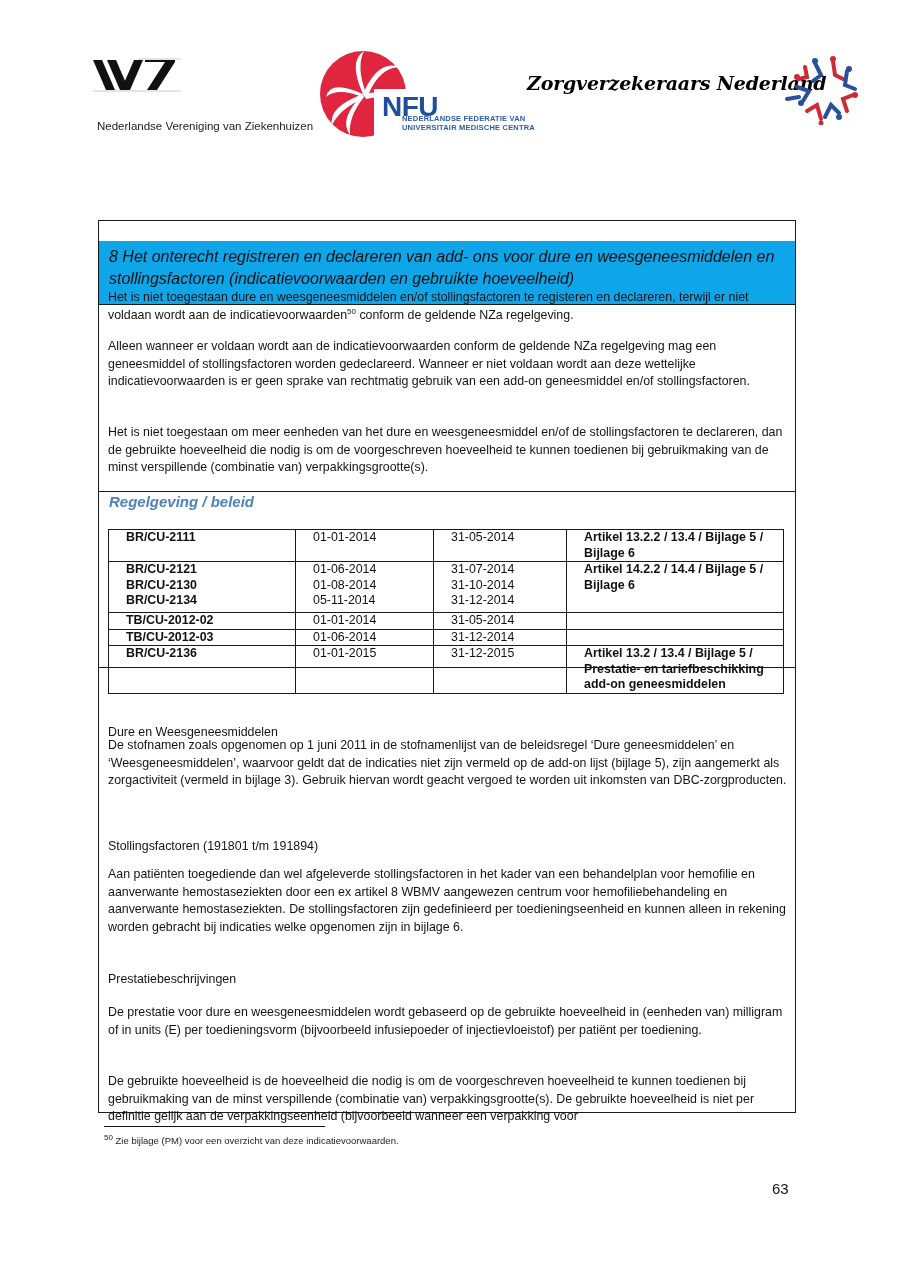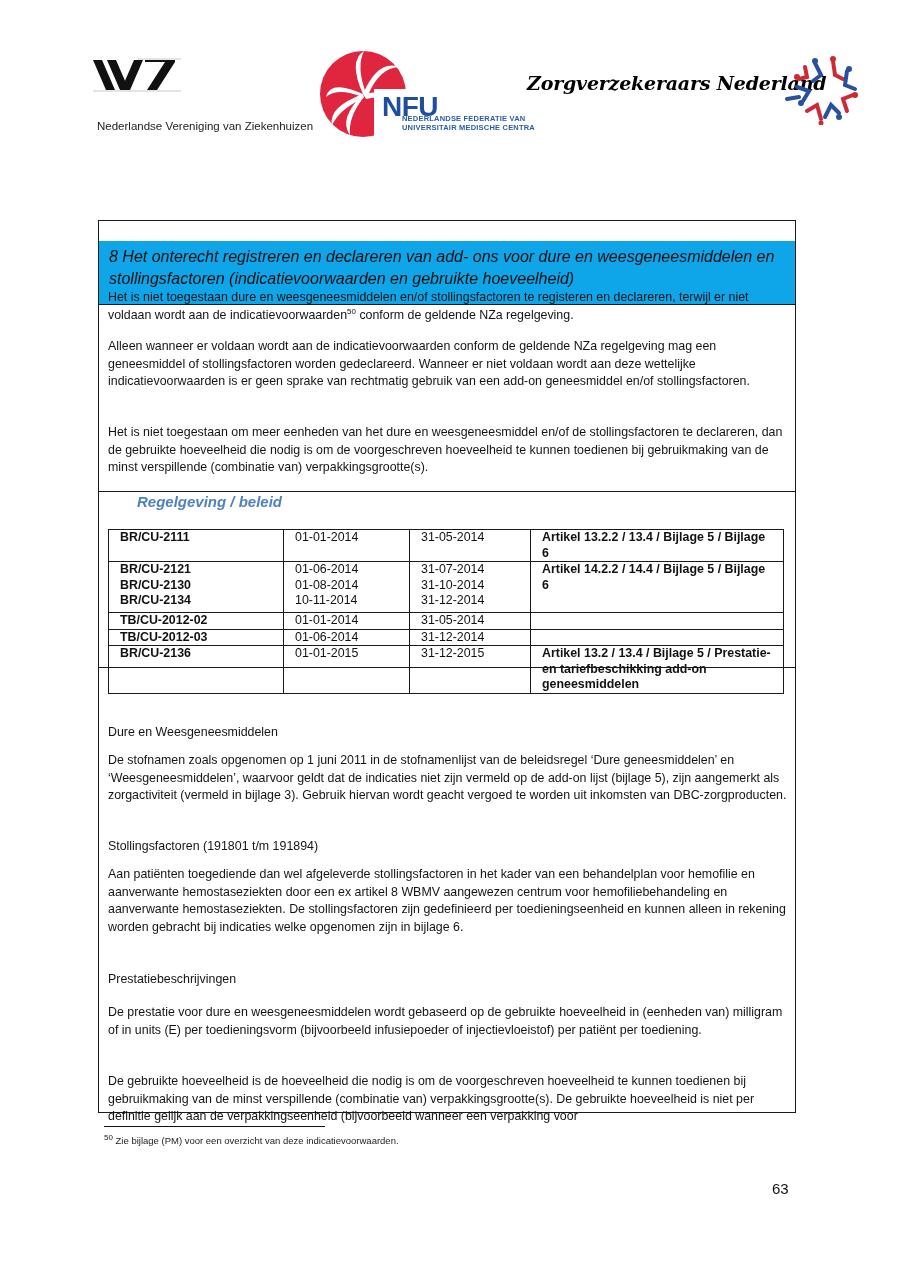--- a/index.html
+++ b/index.html
@@ -29,25 +29,25 @@
   .box-head { position: absolute; left: 0; top: 0; width: 100%; height: 64px; background: #0ea5e9;
               border-bottom: 1.5px solid #1a1a1a; box-sizing: border-box; margin-top: 20px; }
   .box-head-title { position: absolute; left: 10px; top: 5px; width: 675px; font-size: 16px; font-style: italic;
                     line-height: 22px; color: #111; }
 
   .para { position: absolute; left: 9px; width: 680px; font-size: 12.4px; line-height: 17.5px; color: #141414; }
   sup { font-size: 8px; line-height: 0; vertical-align: super; }
 
   .divider { position: absolute; left: 0; width: 100%; height: 0; border-top: 1.5px solid #1a1a1a; }
 
-  .section-title { position: absolute; left: 10px; top: 272px; font-size: 15px; font-weight: bold; font-style: italic; color: #4f81bd; margin-left: 28px; }
+  .section-title { position: absolute; left: 10px; top: 272px; font-size: 15px; font-weight: bold; font-style: italic; color: #4f81bd; }
 
   
   table.reg { position: absolute; left: 9px; top: 308px; width: 676px; border-collapse: collapse; font-size: 12.4px; }
-  table.reg td { border: 1.5px solid #1a1a1a; vertical-align: top; padding: 0 11px; line-height: 15.5px; }
+  table.reg td { border: 1.5px solid #1a1a1a; vertical-align: top; padding: 0 17px; line-height: 15.5px; }
   table.reg td.c1 { width: 152px; font-weight: bold; }
   table.reg td.c2 { width: 103px; }
   table.reg td.c3 { width: 98px; }
   table.reg td.c4 { font-weight: bold; }
   table.reg tr.r1 td { height: 16px; }
   table.reg tr.r2 td { height: 50px; }
   table.reg tr.r3 td, table.reg tr.r4 td { height: 15px; }
   table.reg tr.r5 td { height: 32px; }
 
   
@@ -146,21 +146,21 @@
     </tr>
     <tr class="r2">
       <td class="c1">
         <div>BR/CU-2121</div>
         <div>BR/CU-2130</div>
         <div>BR/CU-2134</div>
       </td>
       <td class="c2">
         <div>01-06-2014</div>
         <div>01-08-2014</div>
-        <div>10-11-2014</div>
+        <div>05-11-2014</div>
       </td>
       <td class="c3">
         <div>31-07-2014</div>
         <div>31-10-2014</div>
         <div>31-12-2014</div>
       </td>
       <td class="c4">Artikel 14.2.2 / 14.4 / Bijlage 5 / Bijlage 6</td>
     </tr>
     <tr class="r3">
       <td class="c1">
@@ -197,21 +197,21 @@
             <div>31-12-2015</div>
           </td>
       <td class="c4">Artikel 13.2 / 13.4 / Bijlage 5 / Prestatie- en tariefbeschikking add-on geneesmiddelen</td>
     </tr>
   </tbody>
     </table>
 
   <div class="divider" style="top:446px;"></div>
 
   <p class="para" style="top:491px;">Dure en Weesgeneesmiddelen</p>
-  <p class="para" style="top:519px;">De stofnamen zoals opgenomen op 1 juni 2011 in de stofnamenlijst van de beleidsregel ‘Dure geneesmiddelen’ en ‘Weesgeneesmiddelen’, waarvoor geldt dat de indicaties niet zijn vermeld op de add-on lijst (bijlage 5), zijn aangemerkt als zorgactiviteit (vermeld in bijlage 3). Gebruik hiervan wordt geacht vergoed te worden uit inkomsten van DBC-zorgproducten.</p>
+  <p class="para" style="top:504px;">De stofnamen zoals opgenomen op 1 juni 2011 in de stofnamenlijst van de beleidsregel ‘Dure geneesmiddelen’ en ‘Weesgeneesmiddelen’, waarvoor geldt dat de indicaties niet zijn vermeld op de add-on lijst (bijlage 5), zijn aangemerkt als zorgactiviteit (vermeld in bijlage 3). Gebruik hiervan wordt geacht vergoed te worden uit inkomsten van DBC-zorgproducten.</p>
   <p class="para" style="top:605px;">Stollingsfactoren (191801 t/m 191894)</p>
   <p class="para" style="top:633px;">Aan patiënten toegediende dan wel afgeleverde stollingsfactoren in het kader van een behandelplan voor hemofilie en aanverwante hemostaseziekten door een ex artikel 8 WBMV aangewezen centrum voor hemofiliebehandeling en aanverwante hemostaseziekten. De stollingsfactoren zijn gedefinieerd per toedieningseenheid en kunnen alleen in rekening worden gebracht bij indicaties welke opgenomen zijn in bijlage 6.</p>
   <p class="para" style="top:738px;">Prestatiebeschrijvingen</p>
   <p class="para" style="top:771px;">De prestatie voor dure en weesgeneesmiddelen wordt gebaseerd op de gebruikte hoeveelheid in (eenheden van) milligram of in units (E) per toedieningsvorm (bijvoorbeeld infusiepoeder of injectievloeistof) per patiënt per toediening.</p>
   <p class="para" style="top:840px;">De gebruikte hoeveelheid is de hoeveelheid die nodig is om de voorgeschreven hoeveelheid te kunnen toedienen bij gebruikmaking van de minst verspillende (combinatie van) verpakkingsgrootte(s). De gebruikte hoeveelheid is niet per definitie gelijk aan de verpakkingseenheid (bijvoorbeeld wanneer een verpakking voor</p>
 </div>
 
 <div class="fn-rule"></div>
 <div class="footnote"><sup>50</sup><span> Zie bijlage (PM) voor een overzicht van deze indicatievoorwaarden.</span></div>
 <div class="page-number">63</div>

